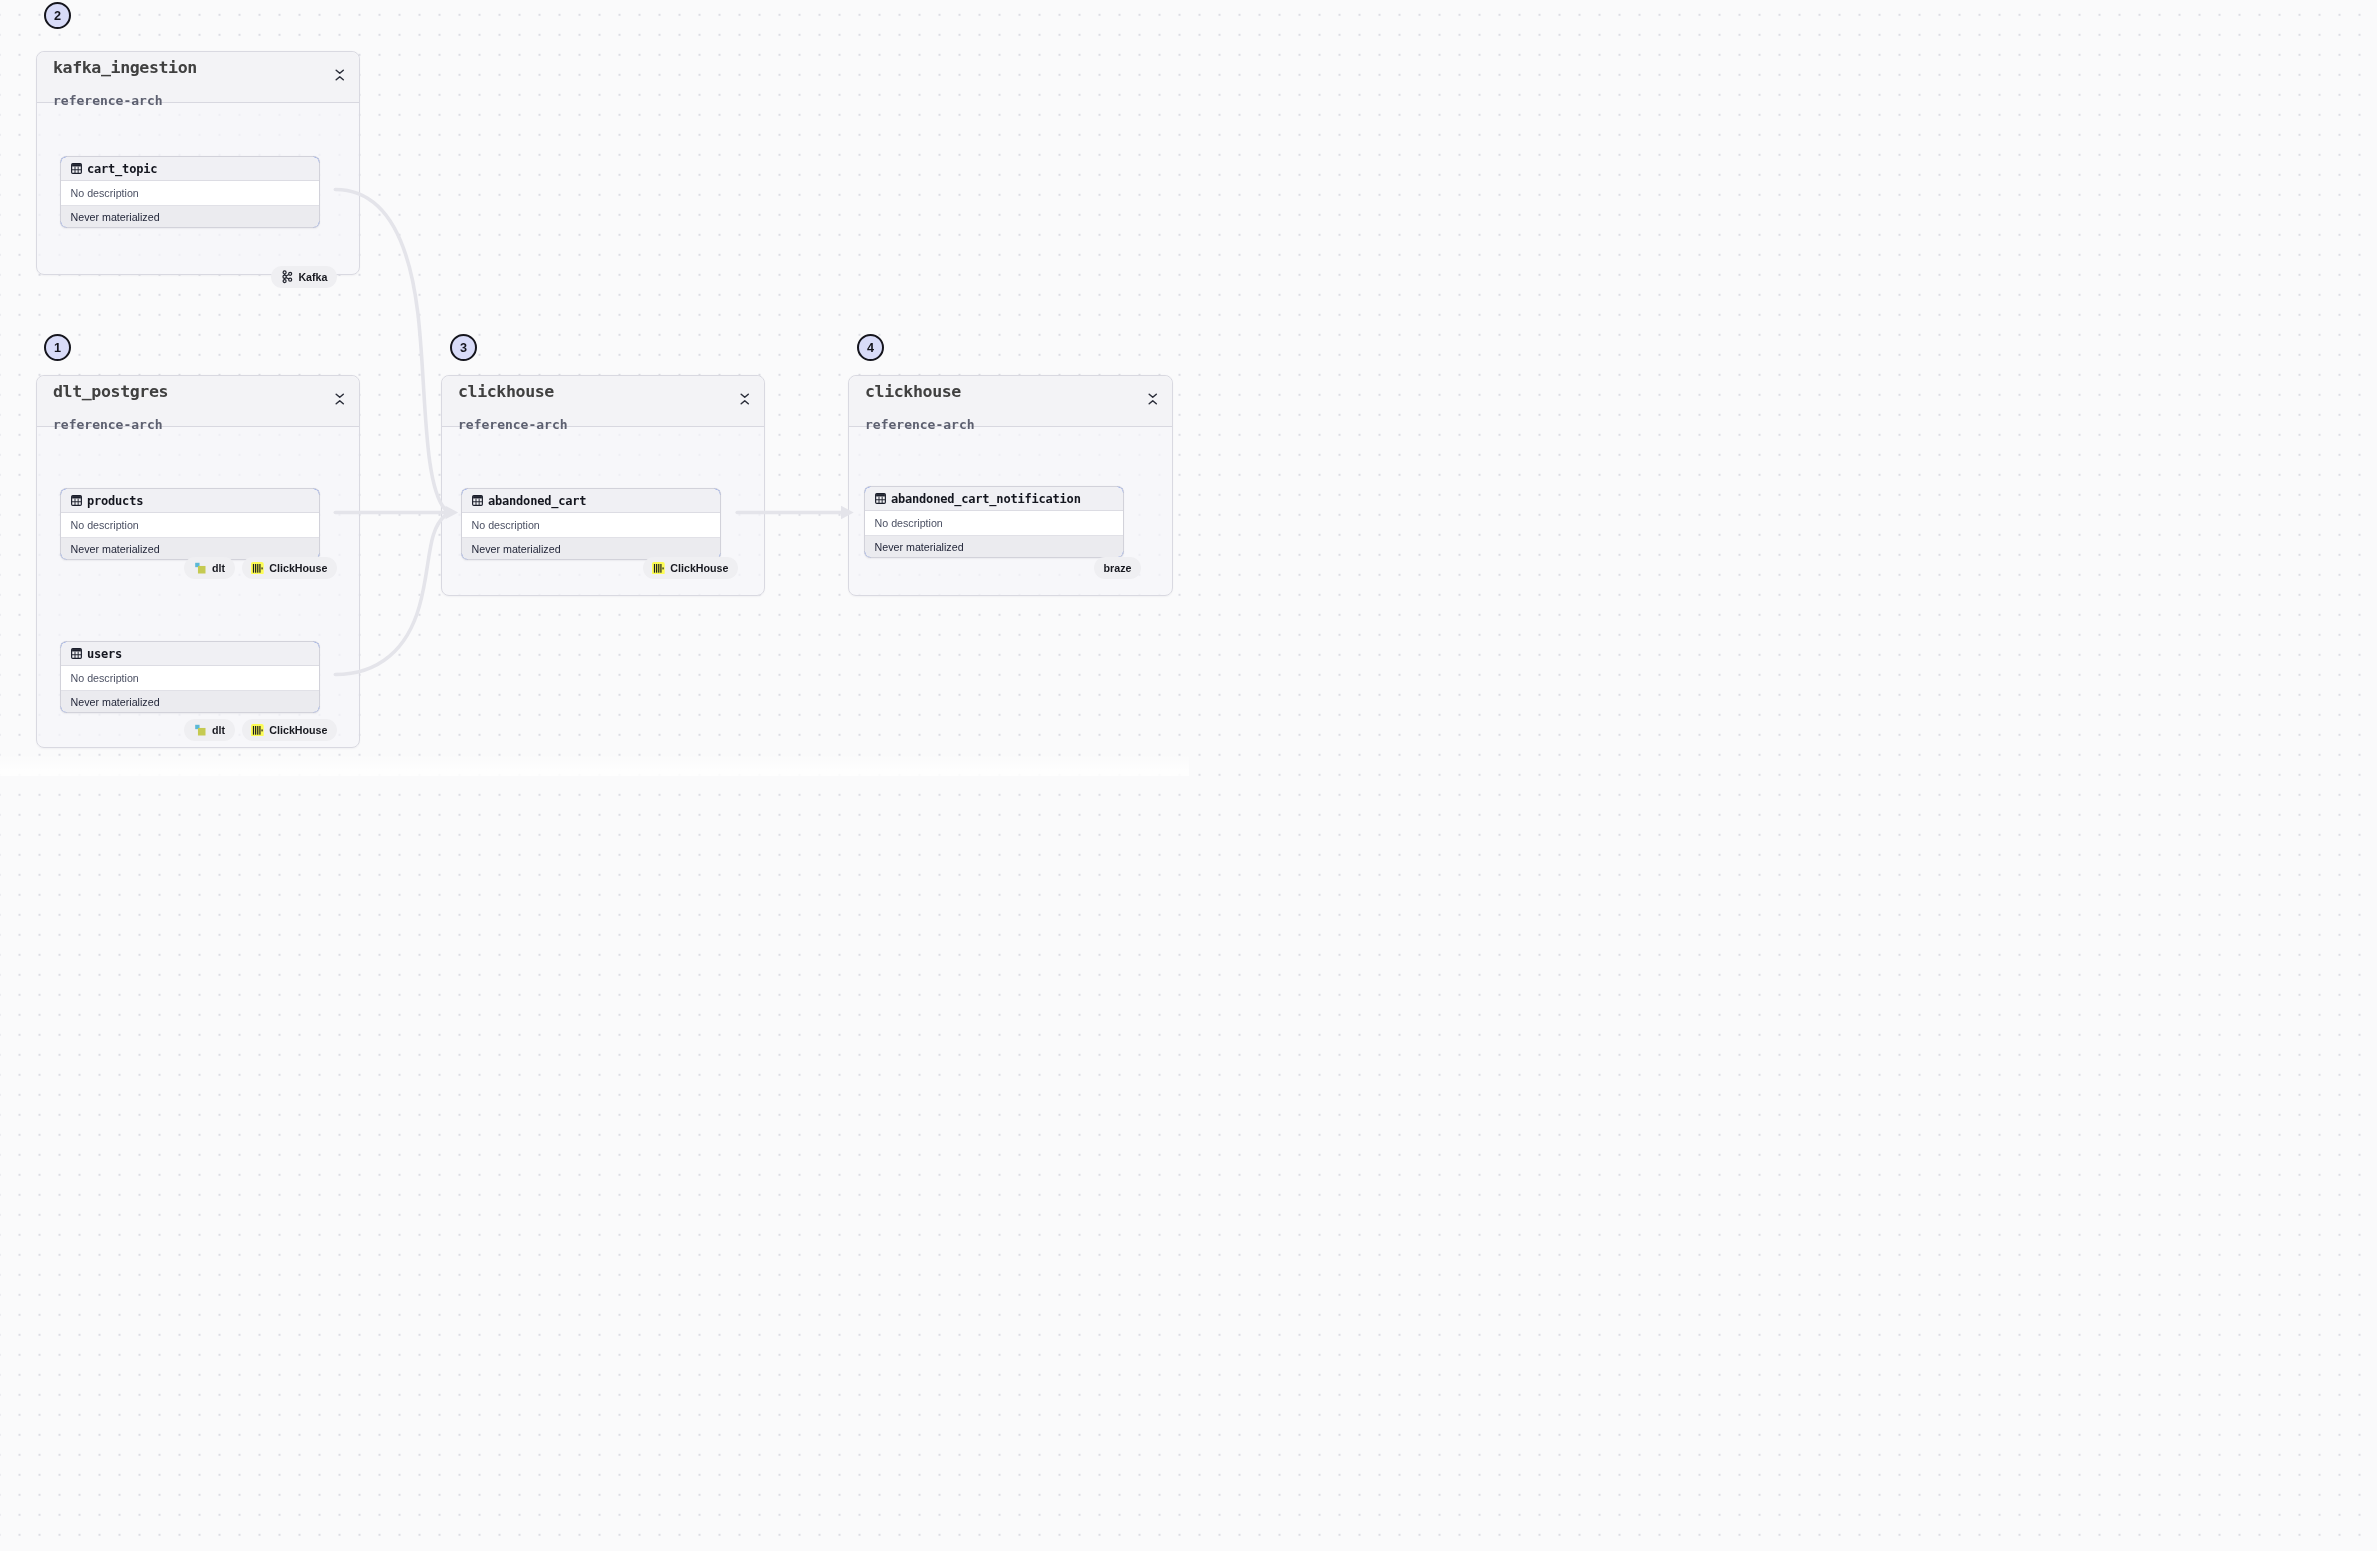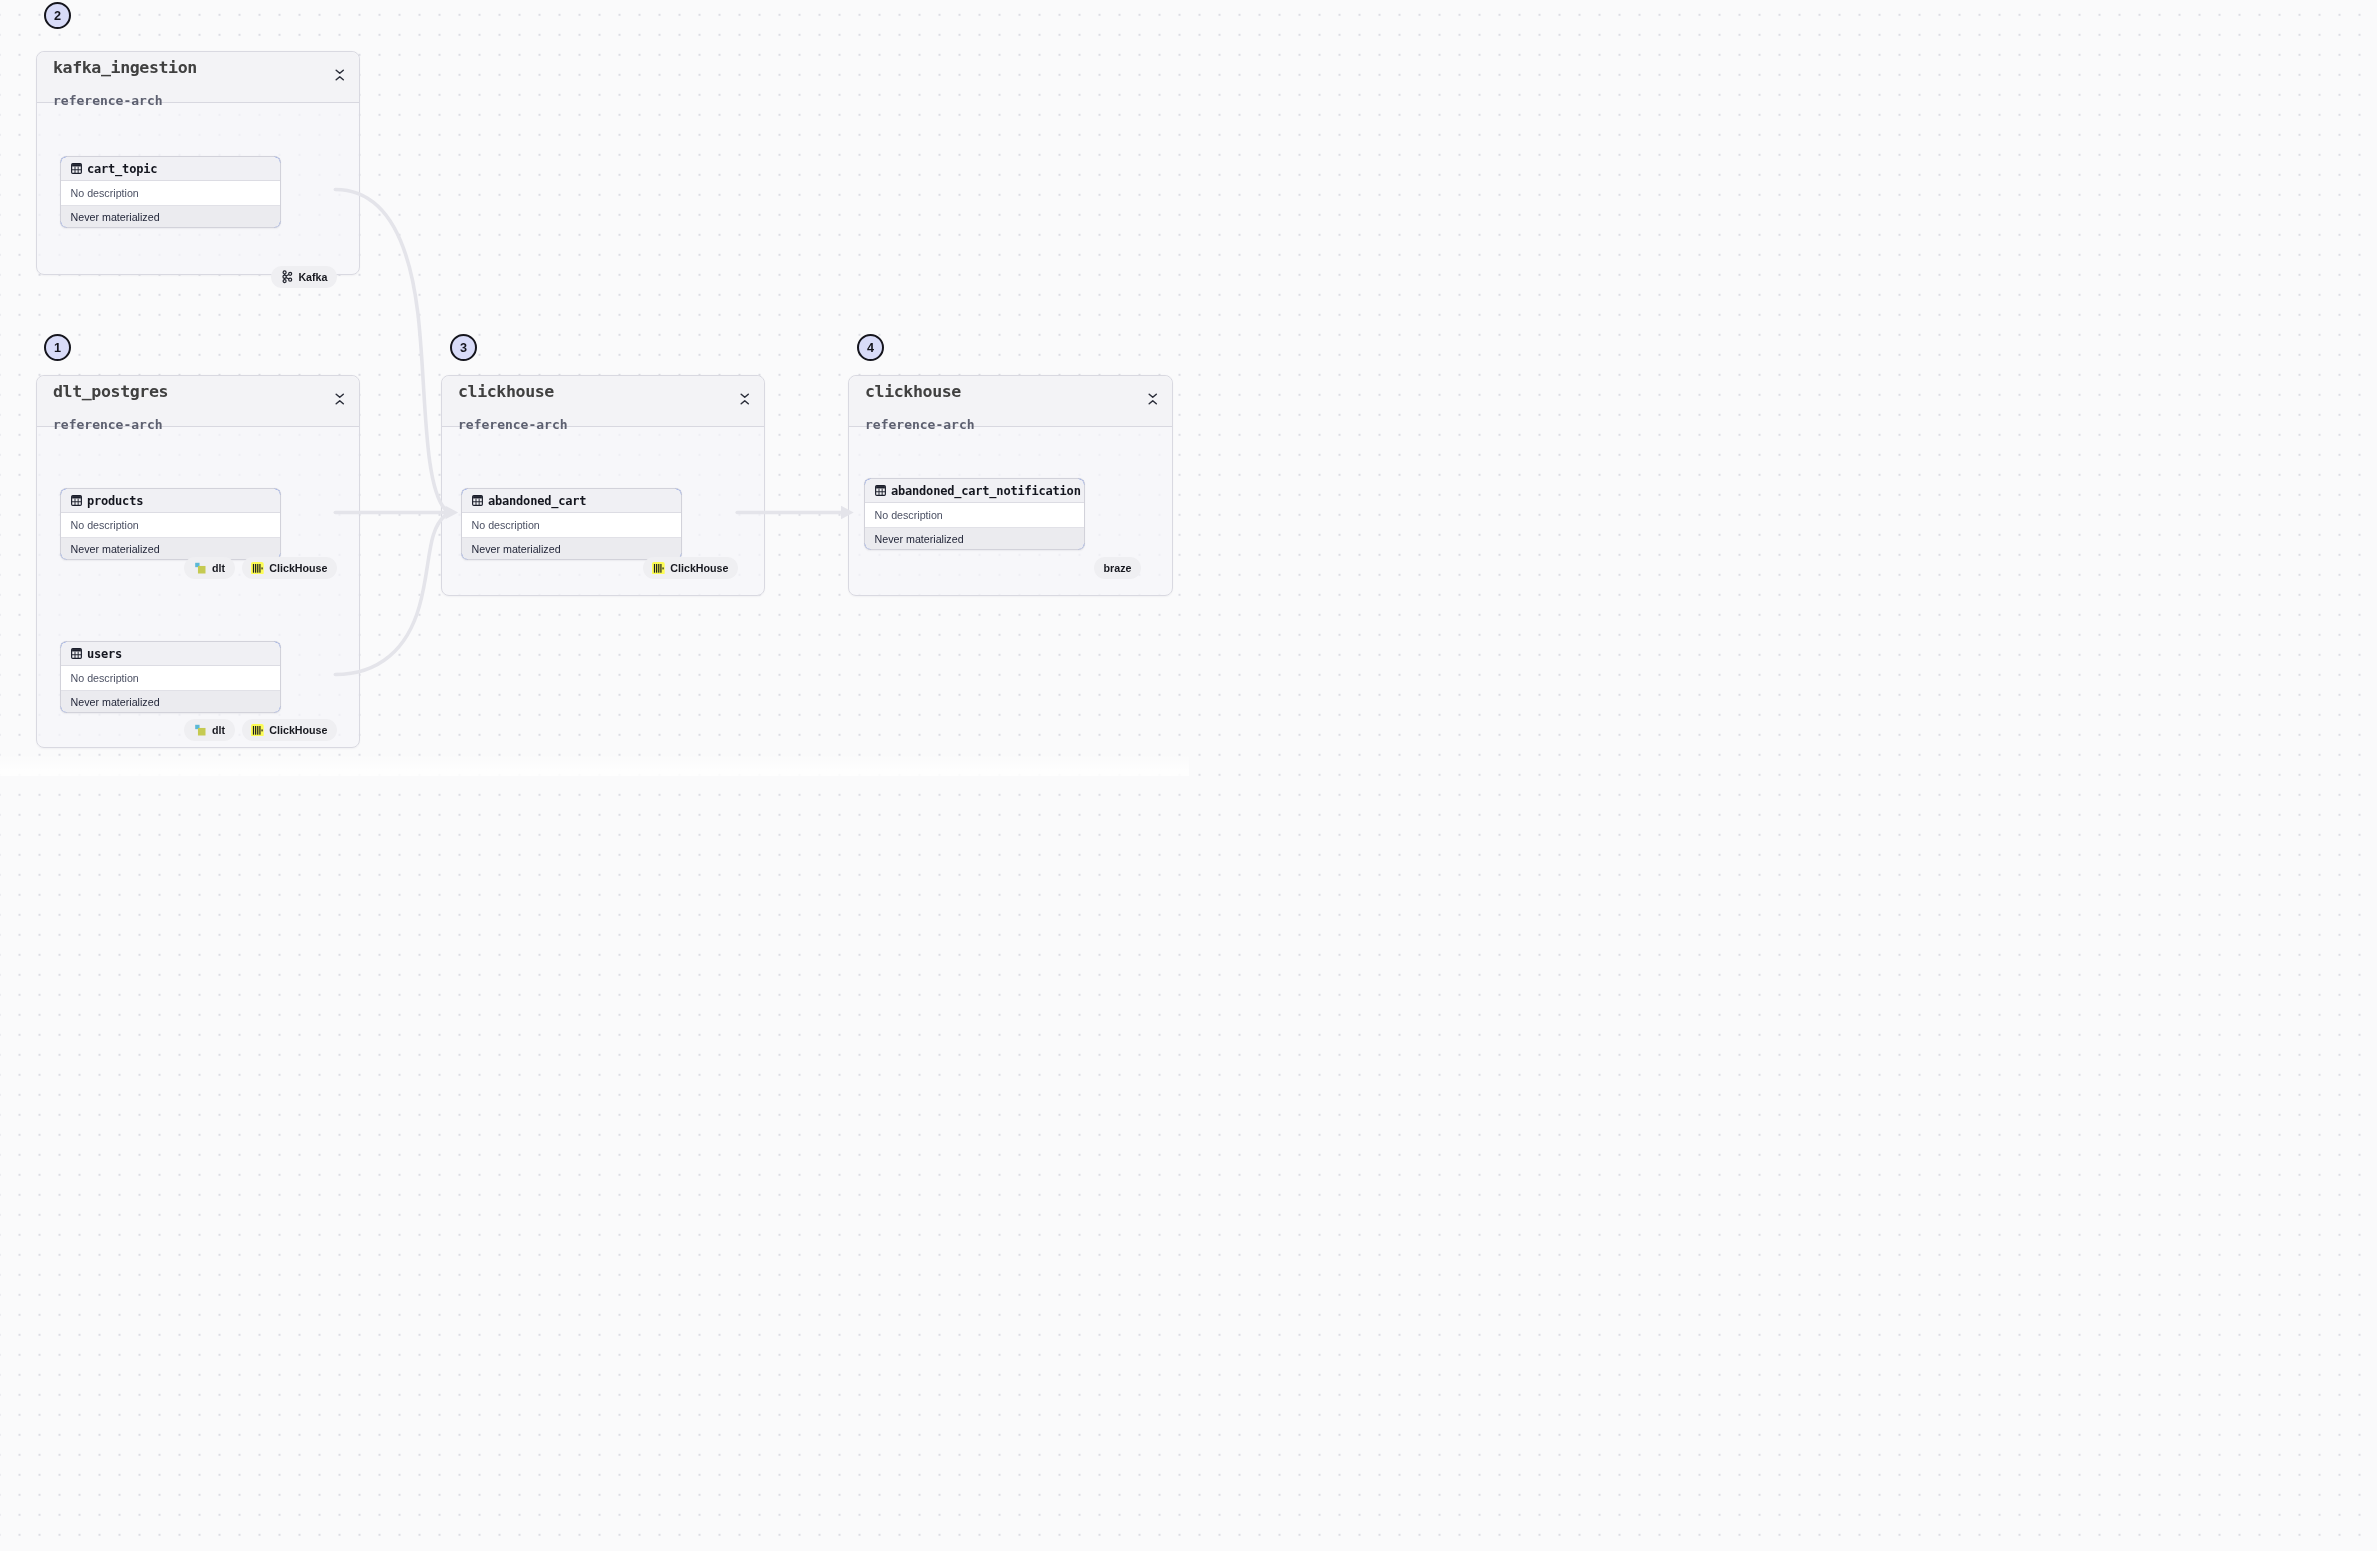--- a/index.html
+++ b/index.html
@@ -35,21 +35,21 @@
     line-height: 20.6px;
   }
   .g-sub {
     font-family: "DejaVu Sans Mono", monospace;
     font-size: 13px; color: #5d6070; line-height: 13.5px; margin-top: 15px; font-weight: bold;
   }
   .collapse { margin-top: 11px; flex: none; }
 
   
   .card {
-    position: absolute; width: 221px; box-sizing: border-box;
+    position: absolute; width: 260px; box-sizing: border-box;
     border: 0.8px solid #d2d2da; border-radius: 6.3px; overflow: hidden;
     background: #1d4ed8; z-index: 3;
     box-shadow: 0 0.8px 1.6px rgba(25,25,45,0.05);
     cursor: pointer;
   }
   .c-head {
     height: 23px; background: #f0f0f4; border-bottom: 0.8px solid #dcdce3;
     display: flex; align-items: center; gap: 5.5px; padding: 0 9.5px;
     font-family: "DejaVu Sans Mono", monospace;
     font-weight: 700; font-size: 12px; color: #14161f; letter-spacing: -0.2px;
@@ -328,21 +328,21 @@
     <span class="collapse">
       <svg width="9.5" height="12" viewBox="0 0 12 15">
           <g stroke="#2b2e3a" stroke-width="1.9" fill="none" stroke-linecap="round" stroke-linejoin="round">
             <polyline points="1.5,1.5 6,5.3 10.5,1.5"></polyline>
             <polyline points="1.5,13.5 6,9.7 10.5,13.5"></polyline>
           </g>
         </svg>
     </span>
   </header>
 
-  <article class="card" style="left:15px; top:102px;">
+  <article class="card" style="left:15px; top:110px;">
     <div class="c-head">
       <span class="t-icon">
         <svg width="11" height="11" viewBox="0 0 14 14">
             <rect x="0.8" y="0.8" width="12.4" height="12.4" rx="1.4" fill="none" stroke="#1b1e2b" stroke-width="1.5"></rect>
             <rect x="1.4" y="1.4" width="11.2" height="3" fill="#1b1e2b"></rect>
             <line x1="1" y1="8.6" x2="13" y2="8.6" stroke="#1b1e2b" stroke-width="1.2"></line>
             <line x1="5.1" y1="4.6" x2="5.1" y2="13" stroke="#1b1e2b" stroke-width="1.2"></line>
             <line x1="9.1" y1="4.6" x2="9.1" y2="13" stroke="#1b1e2b" stroke-width="1.2"></line>
           </svg>
       </span>

